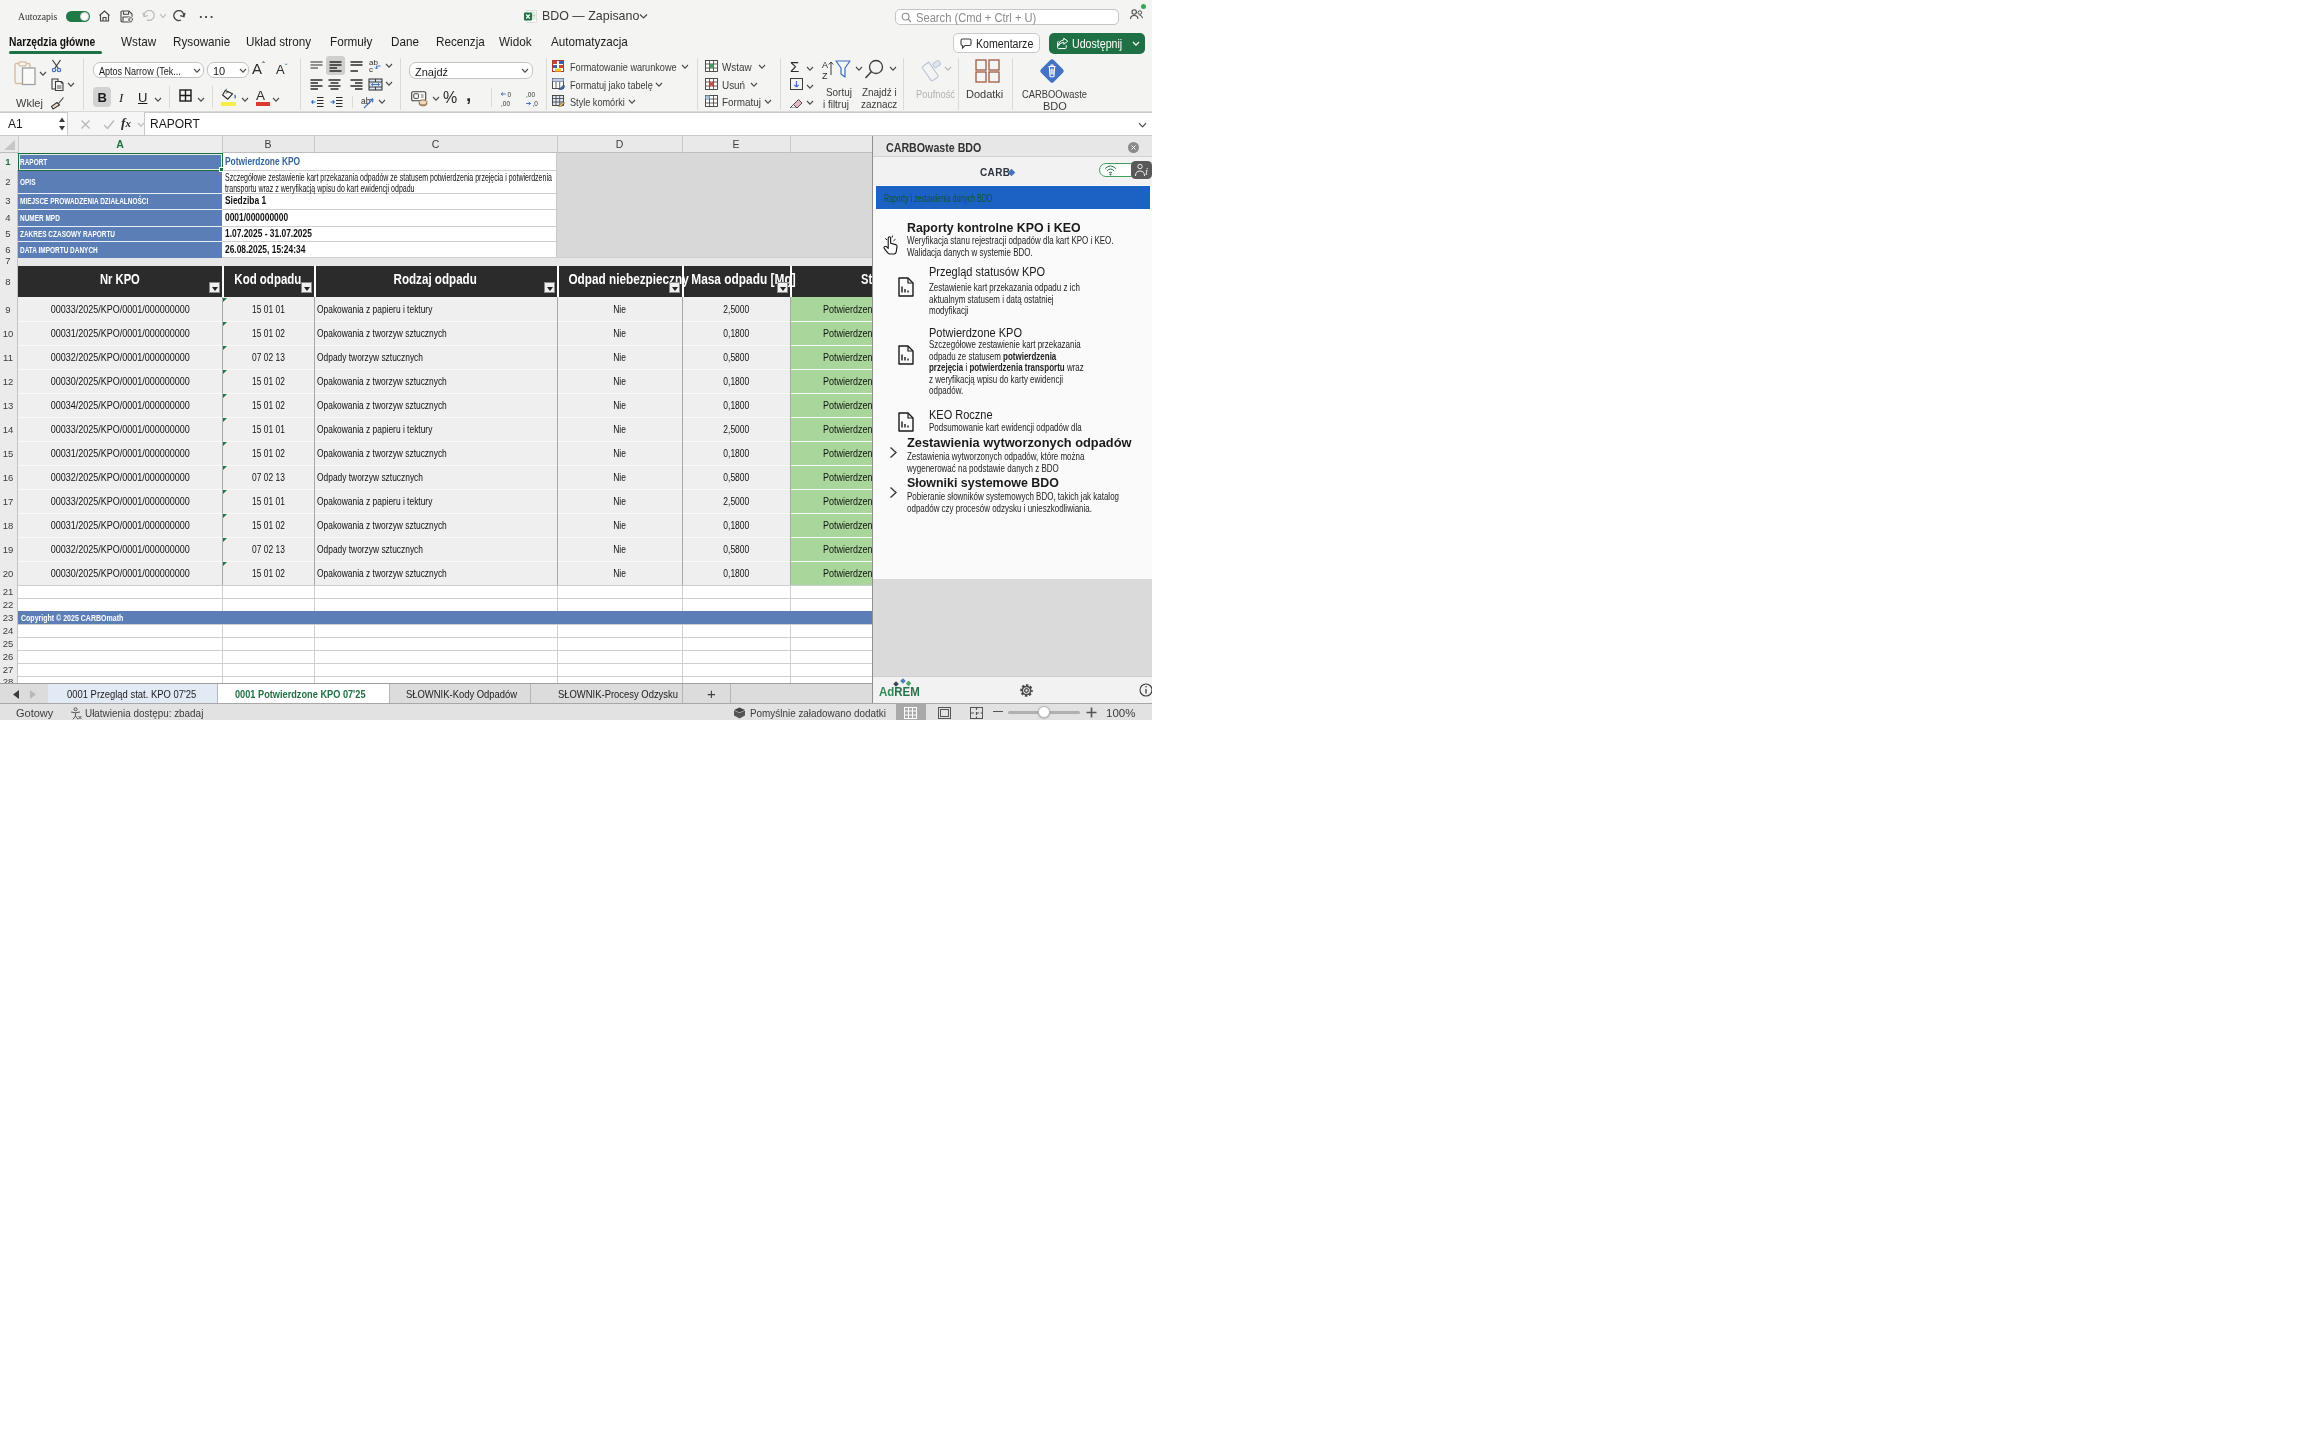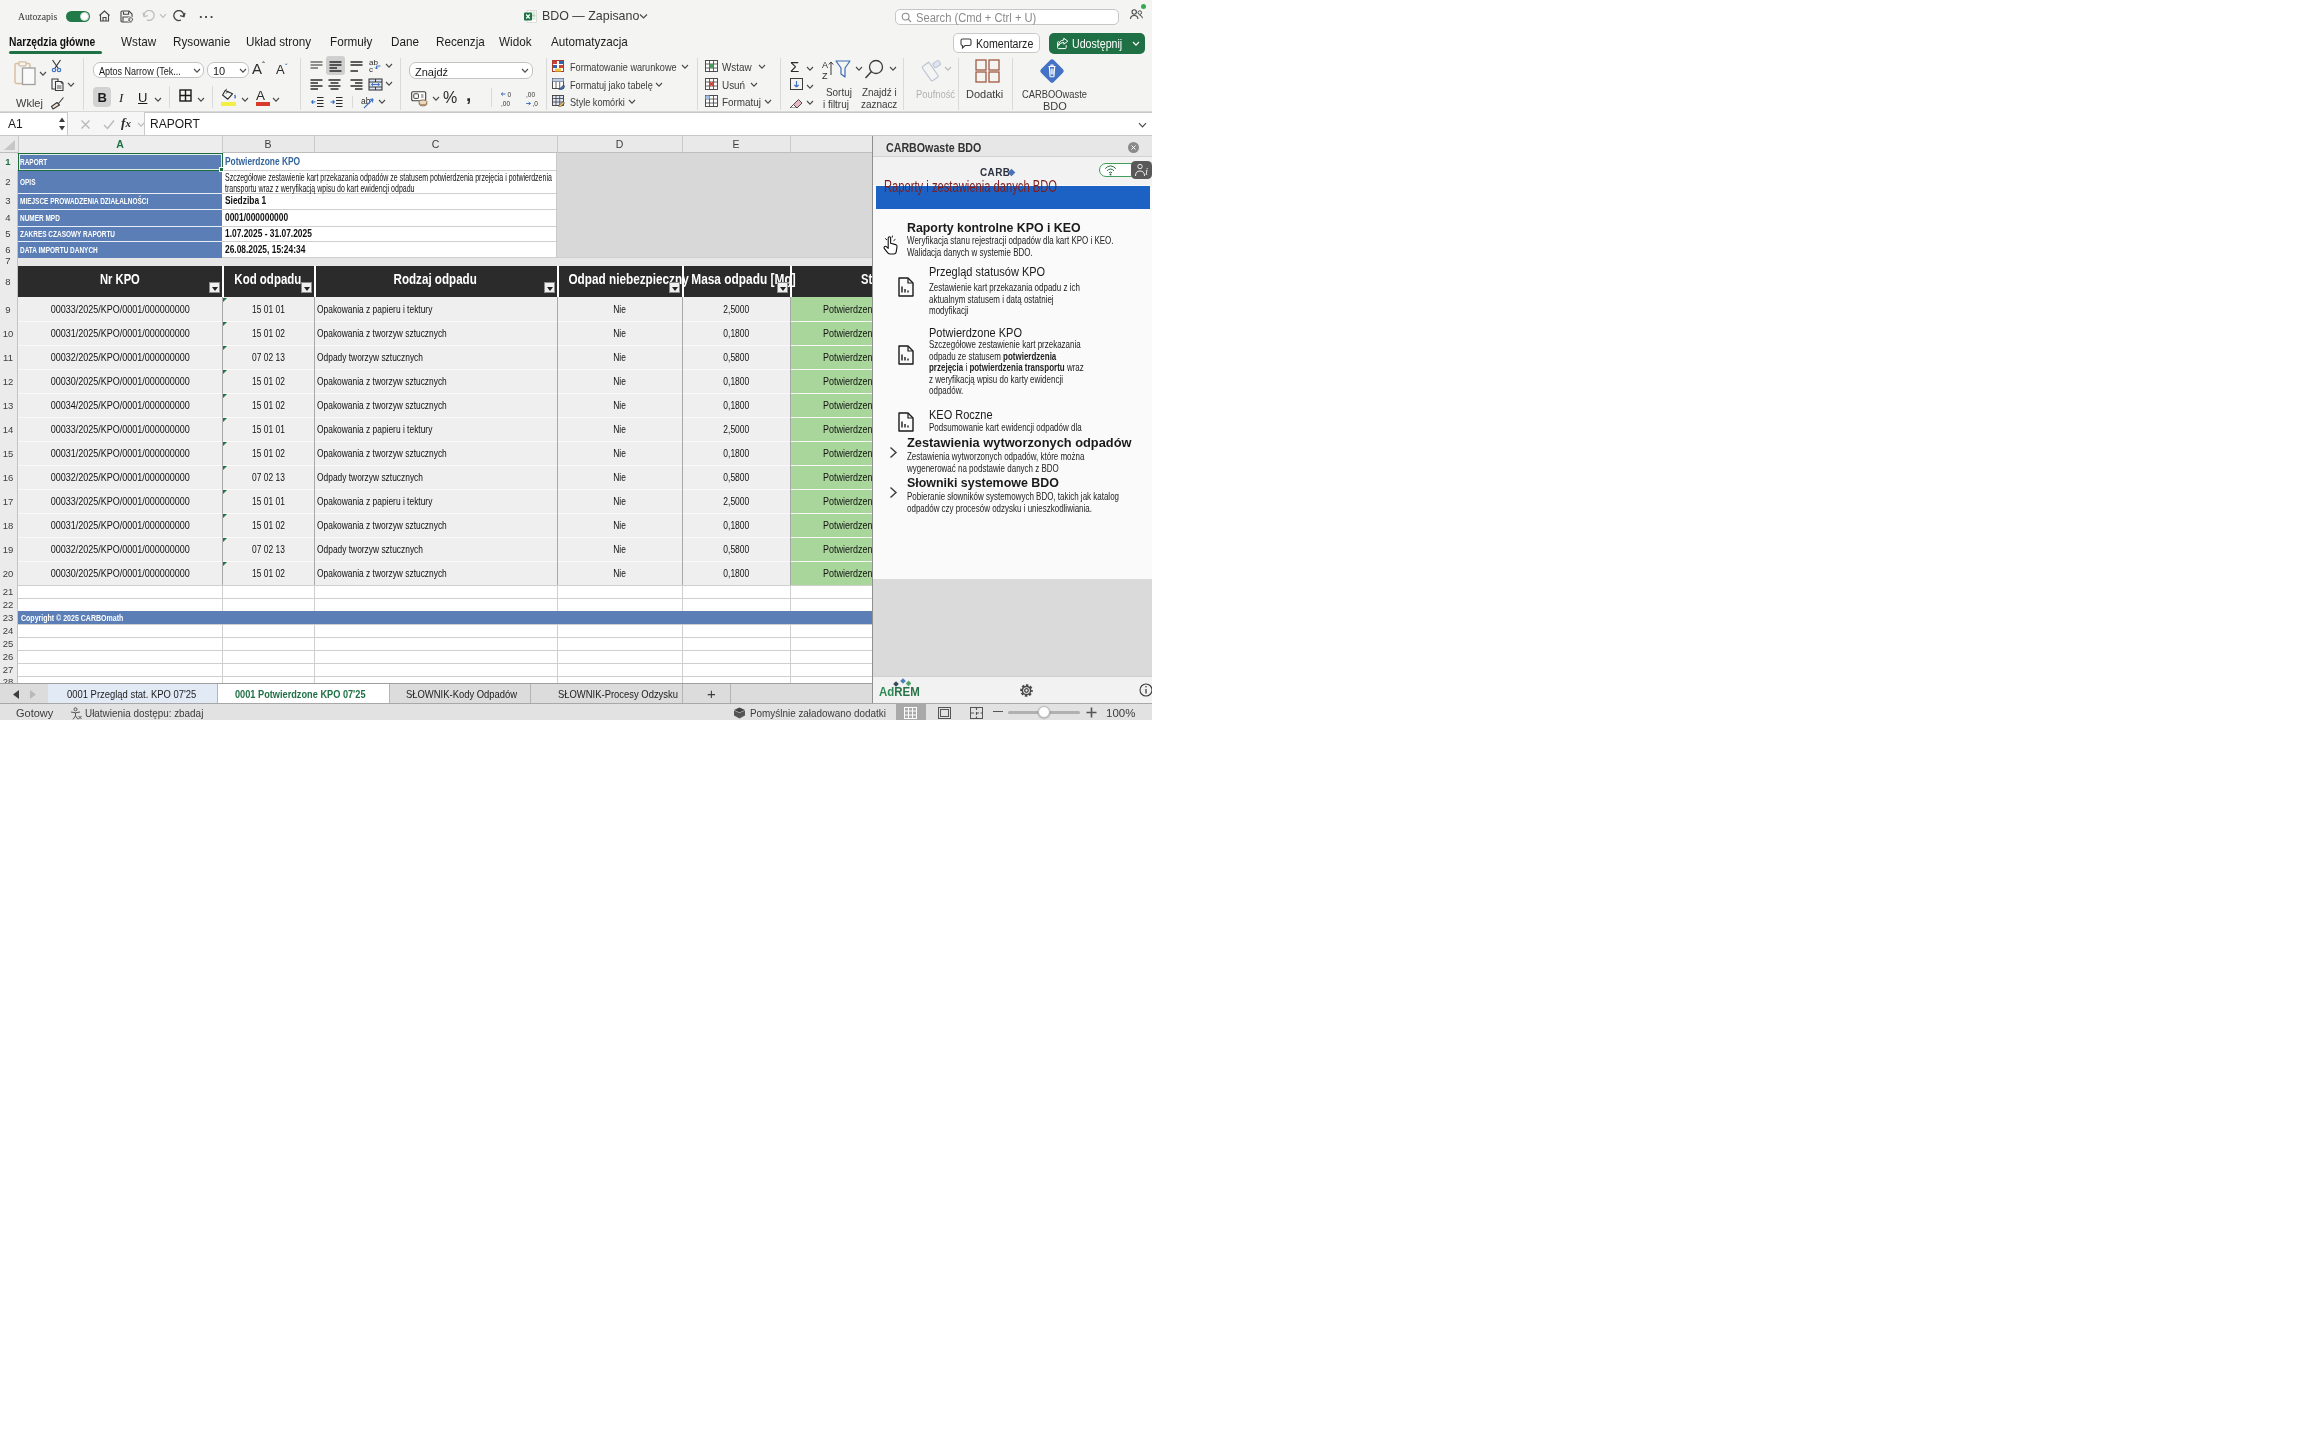--- a/index.html
+++ b/index.html
@@ -790,21 +790,21 @@
         <circle cx="6.5" cy="9.6" r="1" fill="#1f6e3c"></circle>
       </svg>
     <div class="abs" style="left:258px;top:25px;width:21px;height:18px;background:#595959;border-radius:4.5px;"></div>
     <svg class="abs" style="left:261px;top:27px;" width="17" height="14" viewBox="0 0 17 14">
         <circle cx="6" cy="3.5" r="2.2" fill="none" stroke="#eee" stroke-width="1"></circle>
         <path d="M1.5 13 Q1.5 8 6 8 Q10.5 8 10.5 13" fill="none" stroke="#eee" stroke-width="1"></path>
         <text x="11" y="12" font-size="11" font-style="italic" font-family="Liberation Serif" fill="#eee">i</text>
       </svg>
 
     <div class="abs" style="left:3px;top:50px;width:274px;height:23px;background:#1b62c4;"></div>
-    <div class="abs" style="left:11px;top:42px;font-size:16px;color:#7f1d1d;"><span class="nw" style="transform:scaleX(.70);">Raporty i zestawienia danych BDO</span></div>
+    <div class="abs" style="left:11px;top:57px;font-size:10px;color:#14532d;"><span class="nw" style="transform:scaleX(.70);">Raporty i zestawienia danych BDO</span></div>
 
     <div class="abs" style="left:34px;top:84px;font-size:13.5px;font-weight:bold;color:#1a1a1a;"><span class="nw" style="transform:scaleX(.915);">Raporty kontrolne KPO i KEO</span></div>
     <div class="abs sdesc" style="left:34px;top:99px;">Weryfikacja stanu rejestracji odpadów dla kart KPO i KEO.<br>Walidacja danych w systemie BDO.</div>
 
     <svg class="abs" style="left:9px;top:99px;" width="17" height="21" viewBox="0 0 17 21">
         <path d="M6.2 10.5 V3.2 Q6.2 1.8 7.4 1.8 Q8.6 1.8 8.6 3.2 V8.2 L13.6 9.6 Q15.2 10.1 15 11.8 L14.2 16.8 Q13.9 19 11.8 19 H8.2 Q6.8 19 5.8 17.8 L2.4 13.6 Q1.5 12.5 2.5 11.6 Q3.4 10.8 4.4 11.7 L6.2 13.3 Z" fill="#fff" stroke="#111" stroke-width="1.1" stroke-linejoin="round"></path>
         <path d="M3.2 3.4 L5 5 M10.6 0.6 L10 2.6 M13.4 4.4 L11.6 5.6" stroke="#111" stroke-width="1"></path>
       </svg>
 
     <svg class="abs doc" style="left:24px;top:141px;" width="18" height="20" viewBox="0 0 18 20">

